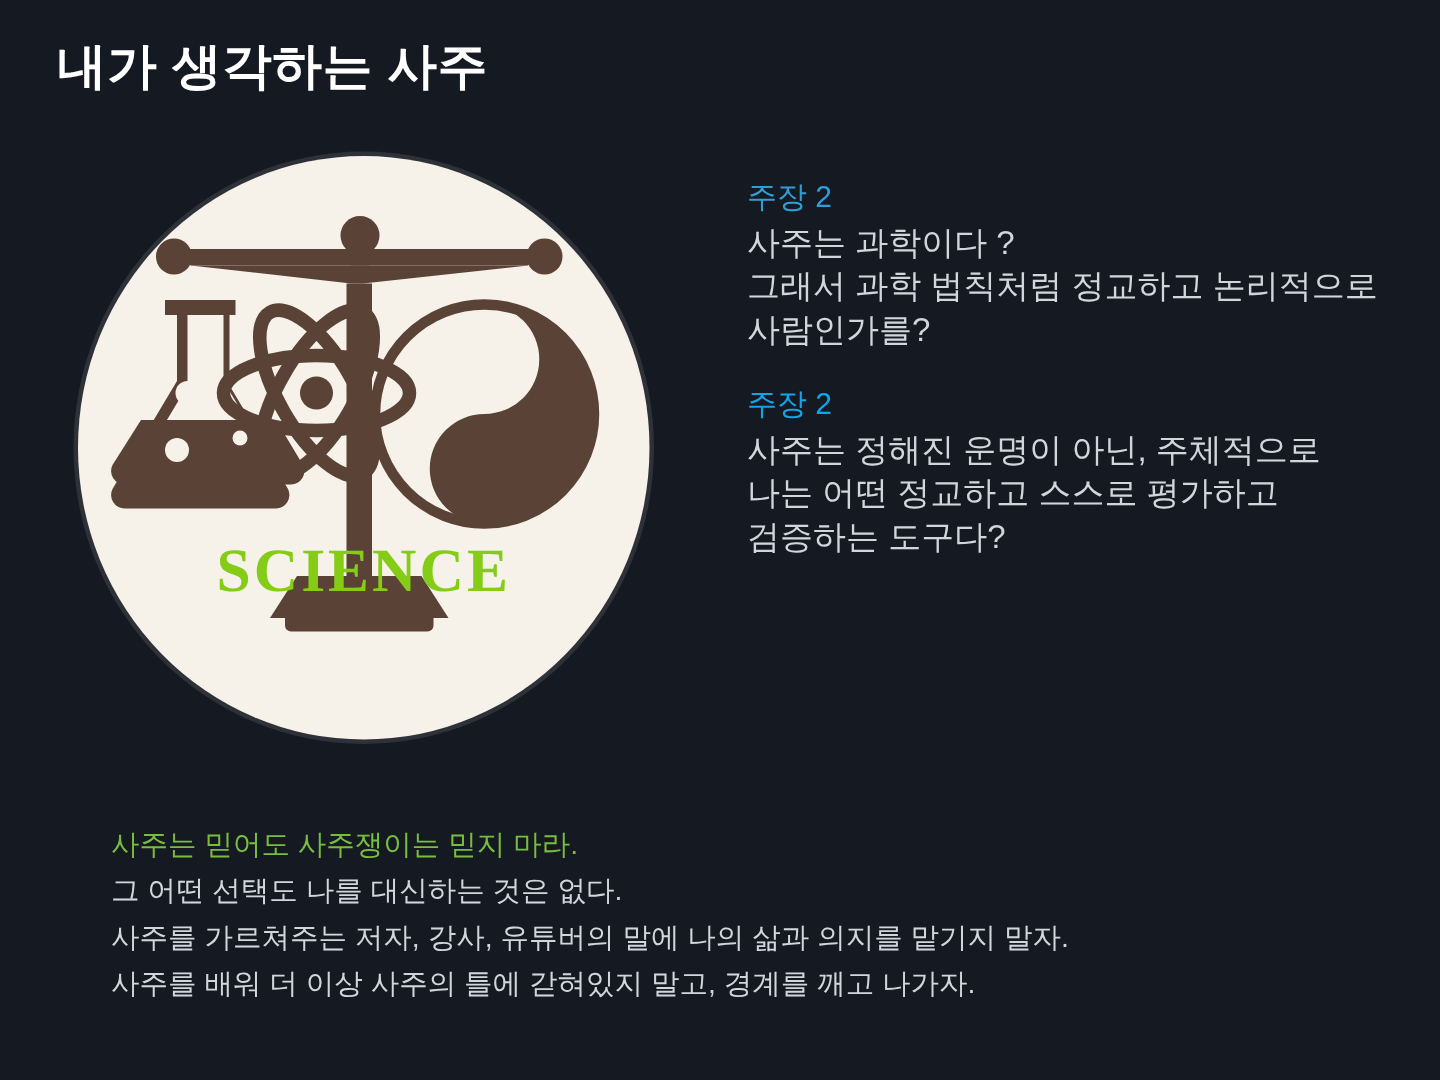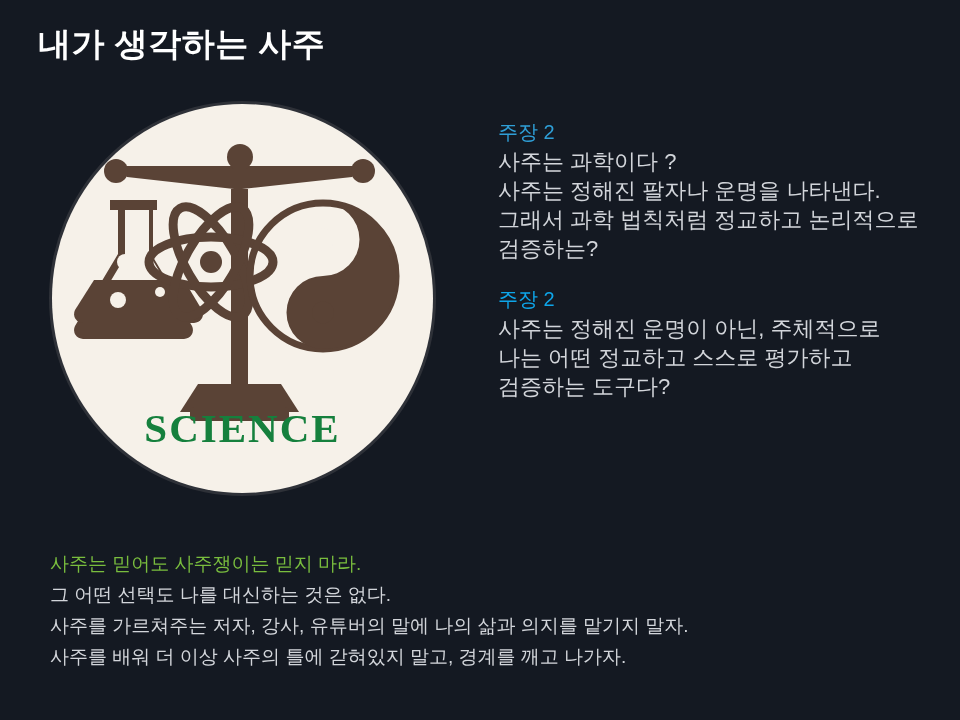--- a/index.html
+++ b/index.html
@@ -83,20 +83,21 @@
     position: absolute;
     left: 50px;
     top: 548px;
     width: 890px;
   }
   .bottom-line {
     font-size: 19px;
     line-height: 31px;
     color: #d2d5da;
     white-space: nowrap;
+    margin-left: 24px;
   }
   .bottom-line.green { color: #79bd3e; }
 </style>
 </head>
 <body>
 
 <div class="slide">
 
   <div class="slide-title">내가 생각하는 사주</div>
 
@@ -142,33 +143,32 @@
           <circle cx="0" cy="-36.5" r="11" fill="#f6f1e9"></circle>
           <circle cx="0" cy="36.5" r="11"></circle>
         </g>
       </g>
 
       <text x="190" y="280" text-anchor="middle" fill="#5a4336" font-family="'Liberation Serif','DejaVu Serif',serif" font-size="0"> </text>
     </svg>
 
     <div style="position:absolute;left:0;right:0;top:250px;text-align:center;
                 font-family:'Liberation Serif','DejaVu Serif',serif;font-weight:bold;
-                font-size:41px;letter-spacing:2px;color:#15803d;line-height:52px;margin-top:48px;">
+                font-size:41px;letter-spacing:2px;color:#84cc16;line-height:52px;">
       <div>SCIENCE</div>
     </div>
   </div>
 
   <div class="claims">
 
     <div class="claim-block">
       <div class="claim-head blue">주장 2</div>
       <div class="claim-line">사주는 과학이다 ?</div>
-      <div class="claim-line">사주는 정해진 팔자나 운명을 나타낸다.</div>
       <div class="claim-line">그래서 과학 법칙처럼 정교하고 논리적으로</div>
-      <div class="claim-line">검증하는?</div>
+      <div class="claim-line">사람인가를?</div>
     </div>
 
     <div class="claim-block">
       <div class="claim-head red">주장 2</div>
       <div class="claim-line">사주는 정해진 운명이 아닌, 주체적으로</div>
       <div class="claim-line">나는 어떤 정교하고 스스로 평가하고</div>
       <div class="claim-line">검증하는 도구다?</div>
     </div>
 
   </div>

